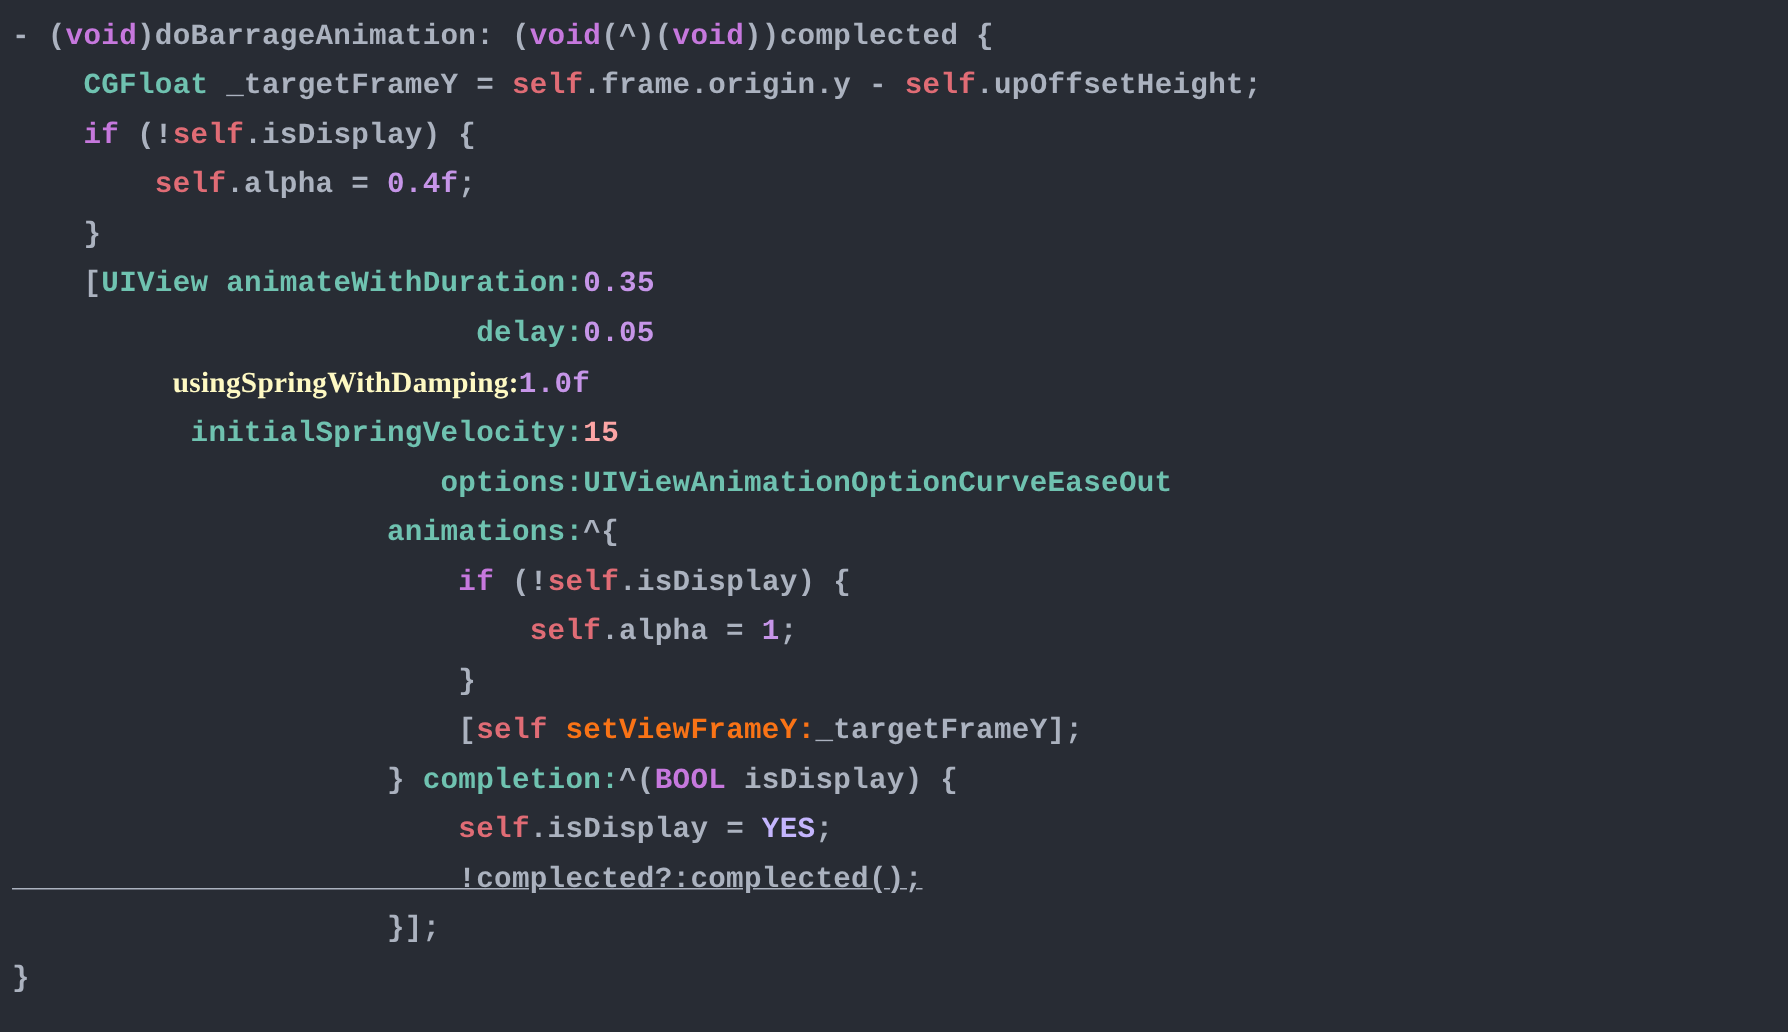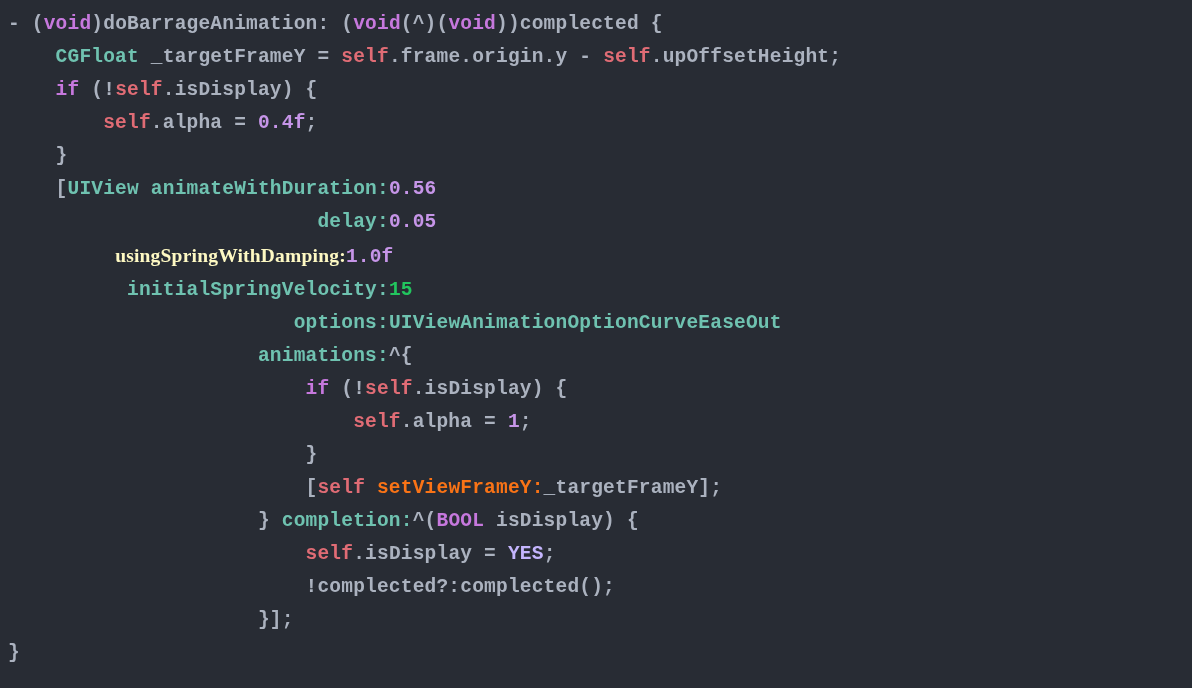--- a/index.html
+++ b/index.html
@@ -24,28 +24,28 @@
   .tok { display: inline; }
 </style>
 </head>
 <body>
 
 <pre class="code" id="code-block"><span><span class="tok" style="color: rgb(171, 178, 191);">- (</span><span class="tok" style="color: rgb(198, 120, 221);">void</span><span class="tok" style="color: rgb(171, 178, 191);">)doBarrageAnimation: (</span><span class="tok" style="color: rgb(198, 120, 221);">void</span><span class="tok" style="color: rgb(171, 178, 191);">(^)(</span><span class="tok" style="color: rgb(198, 120, 221);">void</span><span class="tok" style="color: rgb(171, 178, 191);">))complected {</span></span>
 <span><span class="tok" style="color: rgb(171, 178, 191);">    </span><span class="tok" style="color: rgb(111, 194, 176);">CGFloat</span><span class="tok" style="color: rgb(171, 178, 191);"> _targetFrameY = </span><span class="tok" style="color: rgb(224, 108, 117);">self</span><span class="tok" style="color: rgb(171, 178, 191);">.frame.origin.y - </span><span class="tok" style="color: rgb(224, 108, 117);">self</span><span class="tok" style="color: rgb(171, 178, 191);">.upOffsetHeight;</span></span>
 <span><span class="tok" style="color: rgb(171, 178, 191);">    </span><span class="tok" style="color: rgb(198, 120, 221);">if</span><span class="tok" style="color: rgb(171, 178, 191);"> (!</span><span class="tok" style="color: rgb(224, 108, 117);">self</span><span class="tok" style="color: rgb(171, 178, 191);">.isDisplay) {</span></span>
 <span><span class="tok" style="color: rgb(171, 178, 191);">        </span><span class="tok" style="color: rgb(224, 108, 117);">self</span><span class="tok" style="color: rgb(171, 178, 191);">.alpha = </span><span class="tok" style="color: rgb(198, 149, 232);">0.4f</span><span class="tok" style="color: rgb(171, 178, 191);">;</span></span>
 <span><span class="tok" style="color: rgb(171, 178, 191);">    }</span></span>
-<span><span class="tok" style="color: rgb(171, 178, 191);">    [</span><span class="tok" style="color: rgb(111, 194, 176);">UIView</span><span class="tok" style="color: rgb(171, 178, 191);"> </span><span class="tok" style="color: rgb(111, 194, 176);">animateWithDuration:</span><span class="tok" style="color: rgb(198, 149, 232);">0.56</span></span>
+<span><span class="tok" style="color: rgb(171, 178, 191);">    [</span><span class="tok" style="color: rgb(111, 194, 176);">UIView</span><span class="tok" style="color: rgb(171, 178, 191);"> </span><span class="tok" style="color: rgb(111, 194, 176);">animateWithDuration:</span><span class="tok" style="color: rgb(198, 149, 232);">0.35</span></span>
 <span><span class="tok" style="color: rgb(171, 178, 191);">                          </span><span class="tok" style="color: rgb(111, 194, 176);">delay:</span><span class="tok" style="color: rgb(198, 149, 232);">0.05</span></span>
 <span><span class="tok" style="color: rgb(171, 178, 191);">         </span><span class="tok" style="color: #fef9c3; font-family: Liberation Serif, serif;">usingSpringWithDamping:</span><span class="tok" style="color: rgb(198, 149, 232);">1.0f</span></span>
-<span><span class="tok" style="color: rgb(171, 178, 191);">          </span><span class="tok" style="color: rgb(111, 194, 176); font-family: Liberation Mono, monospace;">initialSpringVelocity:</span><span class="tok" style="color: #22c55e; margin-top: 44px;">15</span></span>
+<span><span class="tok" style="color: rgb(171, 178, 191);">          </span><span class="tok" style="color: rgb(111, 194, 176); font-family: Liberation Mono, monospace;">initialSpringVelocity:</span><span class="tok" style="color: #fca5a5; margin-top: 44px;">15</span></span>
 <span><span class="tok" style="color: rgb(171, 178, 191);">                        </span><span class="tok" style="color: rgb(111, 194, 176);">options:</span><span class="tok" style="color: rgb(111, 194, 176);">UIViewAnimationOptionCurveEaseOut</span></span>
 <span><span class="tok" style="color: rgb(171, 178, 191);">                     </span><span class="tok" style="color: rgb(111, 194, 176);">animations:</span><span class="tok" style="color: rgb(171, 178, 191);">^{</span></span>
 <span><span class="tok" style="color: rgb(171, 178, 191);">                         </span><span class="tok" style="color: rgb(198, 120, 221);">if</span><span class="tok" style="color: rgb(171, 178, 191);"> (!</span><span class="tok" style="color: rgb(224, 108, 117);">self</span><span class="tok" style="color: rgb(171, 178, 191);">.isDisplay) {</span></span>
 <span><span class="tok" style="color: rgb(171, 178, 191);">                             </span><span class="tok" style="color: rgb(224, 108, 117);">self</span><span class="tok" style="color: rgb(171, 178, 191);">.alpha = </span><span class="tok" style="color: rgb(198, 149, 232);">1</span><span class="tok" style="color: rgb(171, 178, 191);">;</span></span>
 <span><span class="tok" style="color: rgb(171, 178, 191);">                         }</span></span>
 <span><span class="tok" style="color: rgb(171, 178, 191);">                         [</span><span class="tok" style="color: rgb(224, 108, 117);">self</span><span class="tok" style="color: rgb(171, 178, 191);"> </span><span class="tok" style="color: #f97316;">setViewFrameY:</span><span class="tok" style="color: rgb(171, 178, 191);">_targetFrameY];</span></span>
 <span><span class="tok" style="color: rgb(171, 178, 191);">                     } </span><span class="tok" style="color: rgb(111, 194, 176);">completion:</span><span class="tok" style="color: rgb(171, 178, 191);">^(</span><span class="tok" style="color: rgb(198, 120, 221);">BOOL</span><span class="tok" style="color: rgb(171, 178, 191);"> isDisplay) {</span></span>
 <span><span class="tok" style="color: rgb(171, 178, 191);">                         </span><span class="tok" style="color: rgb(224, 108, 117);">self</span><span class="tok" style="color: rgb(171, 178, 191); font-family: Liberation Mono, monospace;">.isDisplay = </span><span class="tok" style="color: #c4b5fd;">YES</span><span class="tok" style="color: rgb(171, 178, 191);">;</span></span>
-<span><span class="tok" style="color: rgb(171, 178, 191);">                         !complected?:complected();</span></span>
+<span><span class="tok" style="color: rgb(171, 178, 191); text-decoration: underline;">                         !complected?:complected();</span></span>
 <span><span class="tok" style="color: rgb(171, 178, 191);">                     }];</span></span>
 <span><span class="tok" style="color: rgb(171, 178, 191);">}</span></span>
 </pre>
 
 </body></html>

